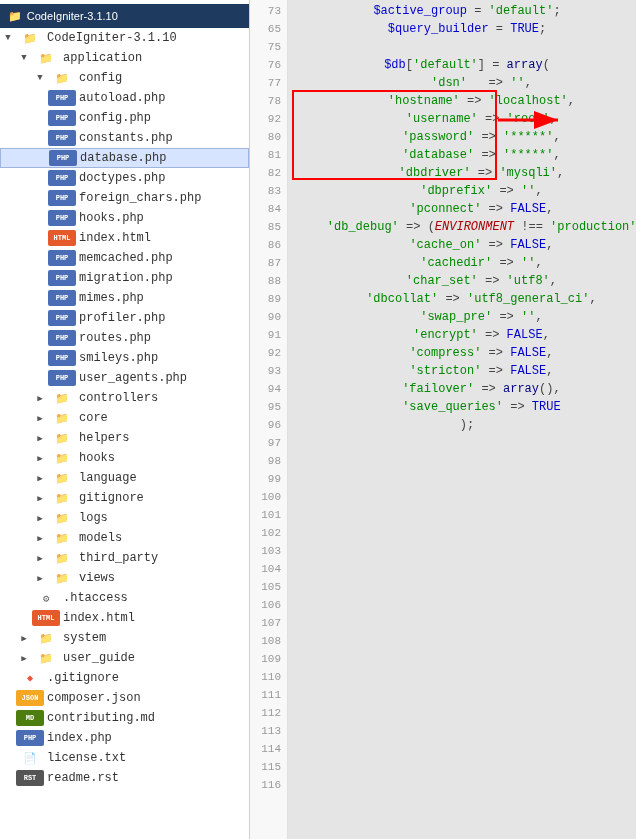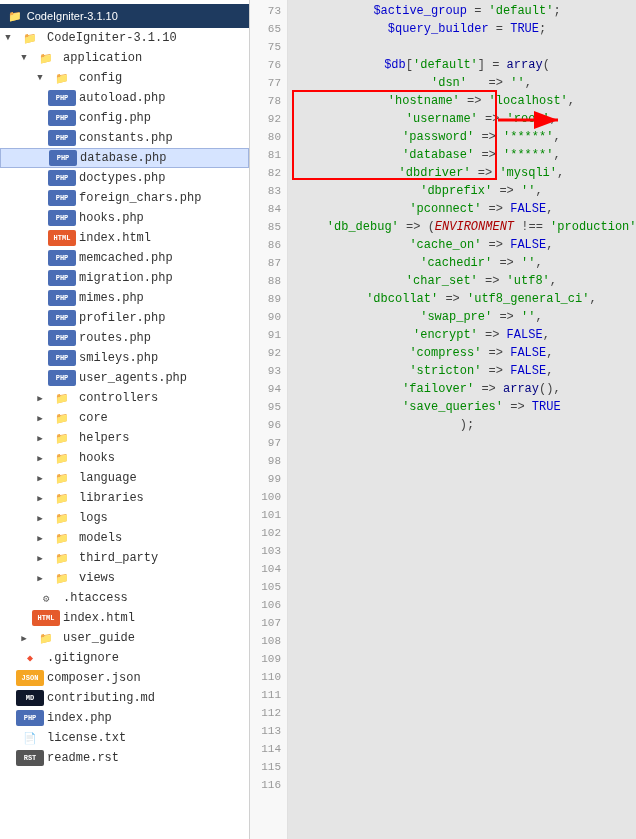--- a/index.html
+++ b/index.html
@@ -66,21 +66,21 @@
       font-size: 10px;
     }
 
     .icon-folder { color: #e8a020; }
     .icon-folder::before { content: '📁'; font-size: 11px; }
     .icon-php { background: #4a6db5; color: white; font-size: 7px; font-weight: bold; border-radius: 2px; padding: 1px 2px; line-height: 1; }
     .icon-html { background: #e55a2b; color: white; font-size: 7px; font-weight: bold; border-radius: 2px; padding: 1px 2px; line-height: 1; }
     .icon-htaccess { color: #666; font-size: 11px; }
     .icon-htaccess::before { content: '⚙'; }
     .icon-json { background: #f5a623; color: white; font-size: 7px; font-weight: bold; border-radius: 2px; padding: 1px 2px; text-align: center; }
-    .icon-md { background: #0f172a; color: white; font-size: 7px; font-weight: bold; border-radius: 2px; padding: 1px 2px; }
+    .icon-md { background: #4d7c0f; color: white; font-size: 7px; font-weight: bold; border-radius: 2px; padding: 1px 2px; }
     .icon-txt { color: #888; font-size: 11px; }
     .icon-txt::before { content: '📄'; }
     .icon-rst { background: #555; color: white; font-size: 7px; font-weight: bold; border-radius: 2px; padding: 1px 2px; text-align: center; }
     .icon-git { color: #f05033; font-size: 10px; font-weight: bold; }
     .icon-git::before { content: '◆'; }
     .icon-editor { color: #888; }
     .icon-editor::before { content: '✏'; font-size: 10px; }
 
     .tree-label {
       font-size: 12px;
@@ -349,21 +349,21 @@
     <span class="tree-arrow closed"></span>
     <span class="tree-icon icon-folder"></span>
     <span class="tree-label">language</span>
   </div>
 
   <div class="tree-item">
     <span class="tree-indent"></span>
     <span class="tree-indent"></span>
     <span class="tree-arrow closed"></span>
     <span class="tree-icon icon-folder"></span>
-    <span class="tree-label">libraries</span>
+    <span class="tree-label">gitignore</span>
   </div>
 
   <div class="tree-item">
     <span class="tree-indent"></span>
     <span class="tree-indent"></span>
     <span class="tree-arrow closed"></span>
     <span class="tree-icon icon-folder"></span>
     <span class="tree-label">logs</span>
   </div>
 
@@ -398,20 +398,26 @@
     <span class="tree-label">.htaccess</span>
   </div>
 
   <div class="tree-item">
     <span class="tree-indent"></span>
     <span class="tree-indent"></span>
     <span class="tree-icon icon-html">HTML</span>
     <span class="tree-label">index.html</span>
   </div>
 
+  <div class="tree-item">
+    <span class="tree-indent"></span>
+    <span class="tree-arrow closed"></span>
+    <span class="tree-icon icon-folder"></span>
+    <span class="tree-label">system</span>
+  </div>
 
   <div class="tree-item">
     <span class="tree-indent"></span>
     <span class="tree-arrow closed"></span>
     <span class="tree-icon icon-folder"></span>
     <span class="tree-label">user_guide</span>
   </div>
 
 
   <div class="tree-item">

